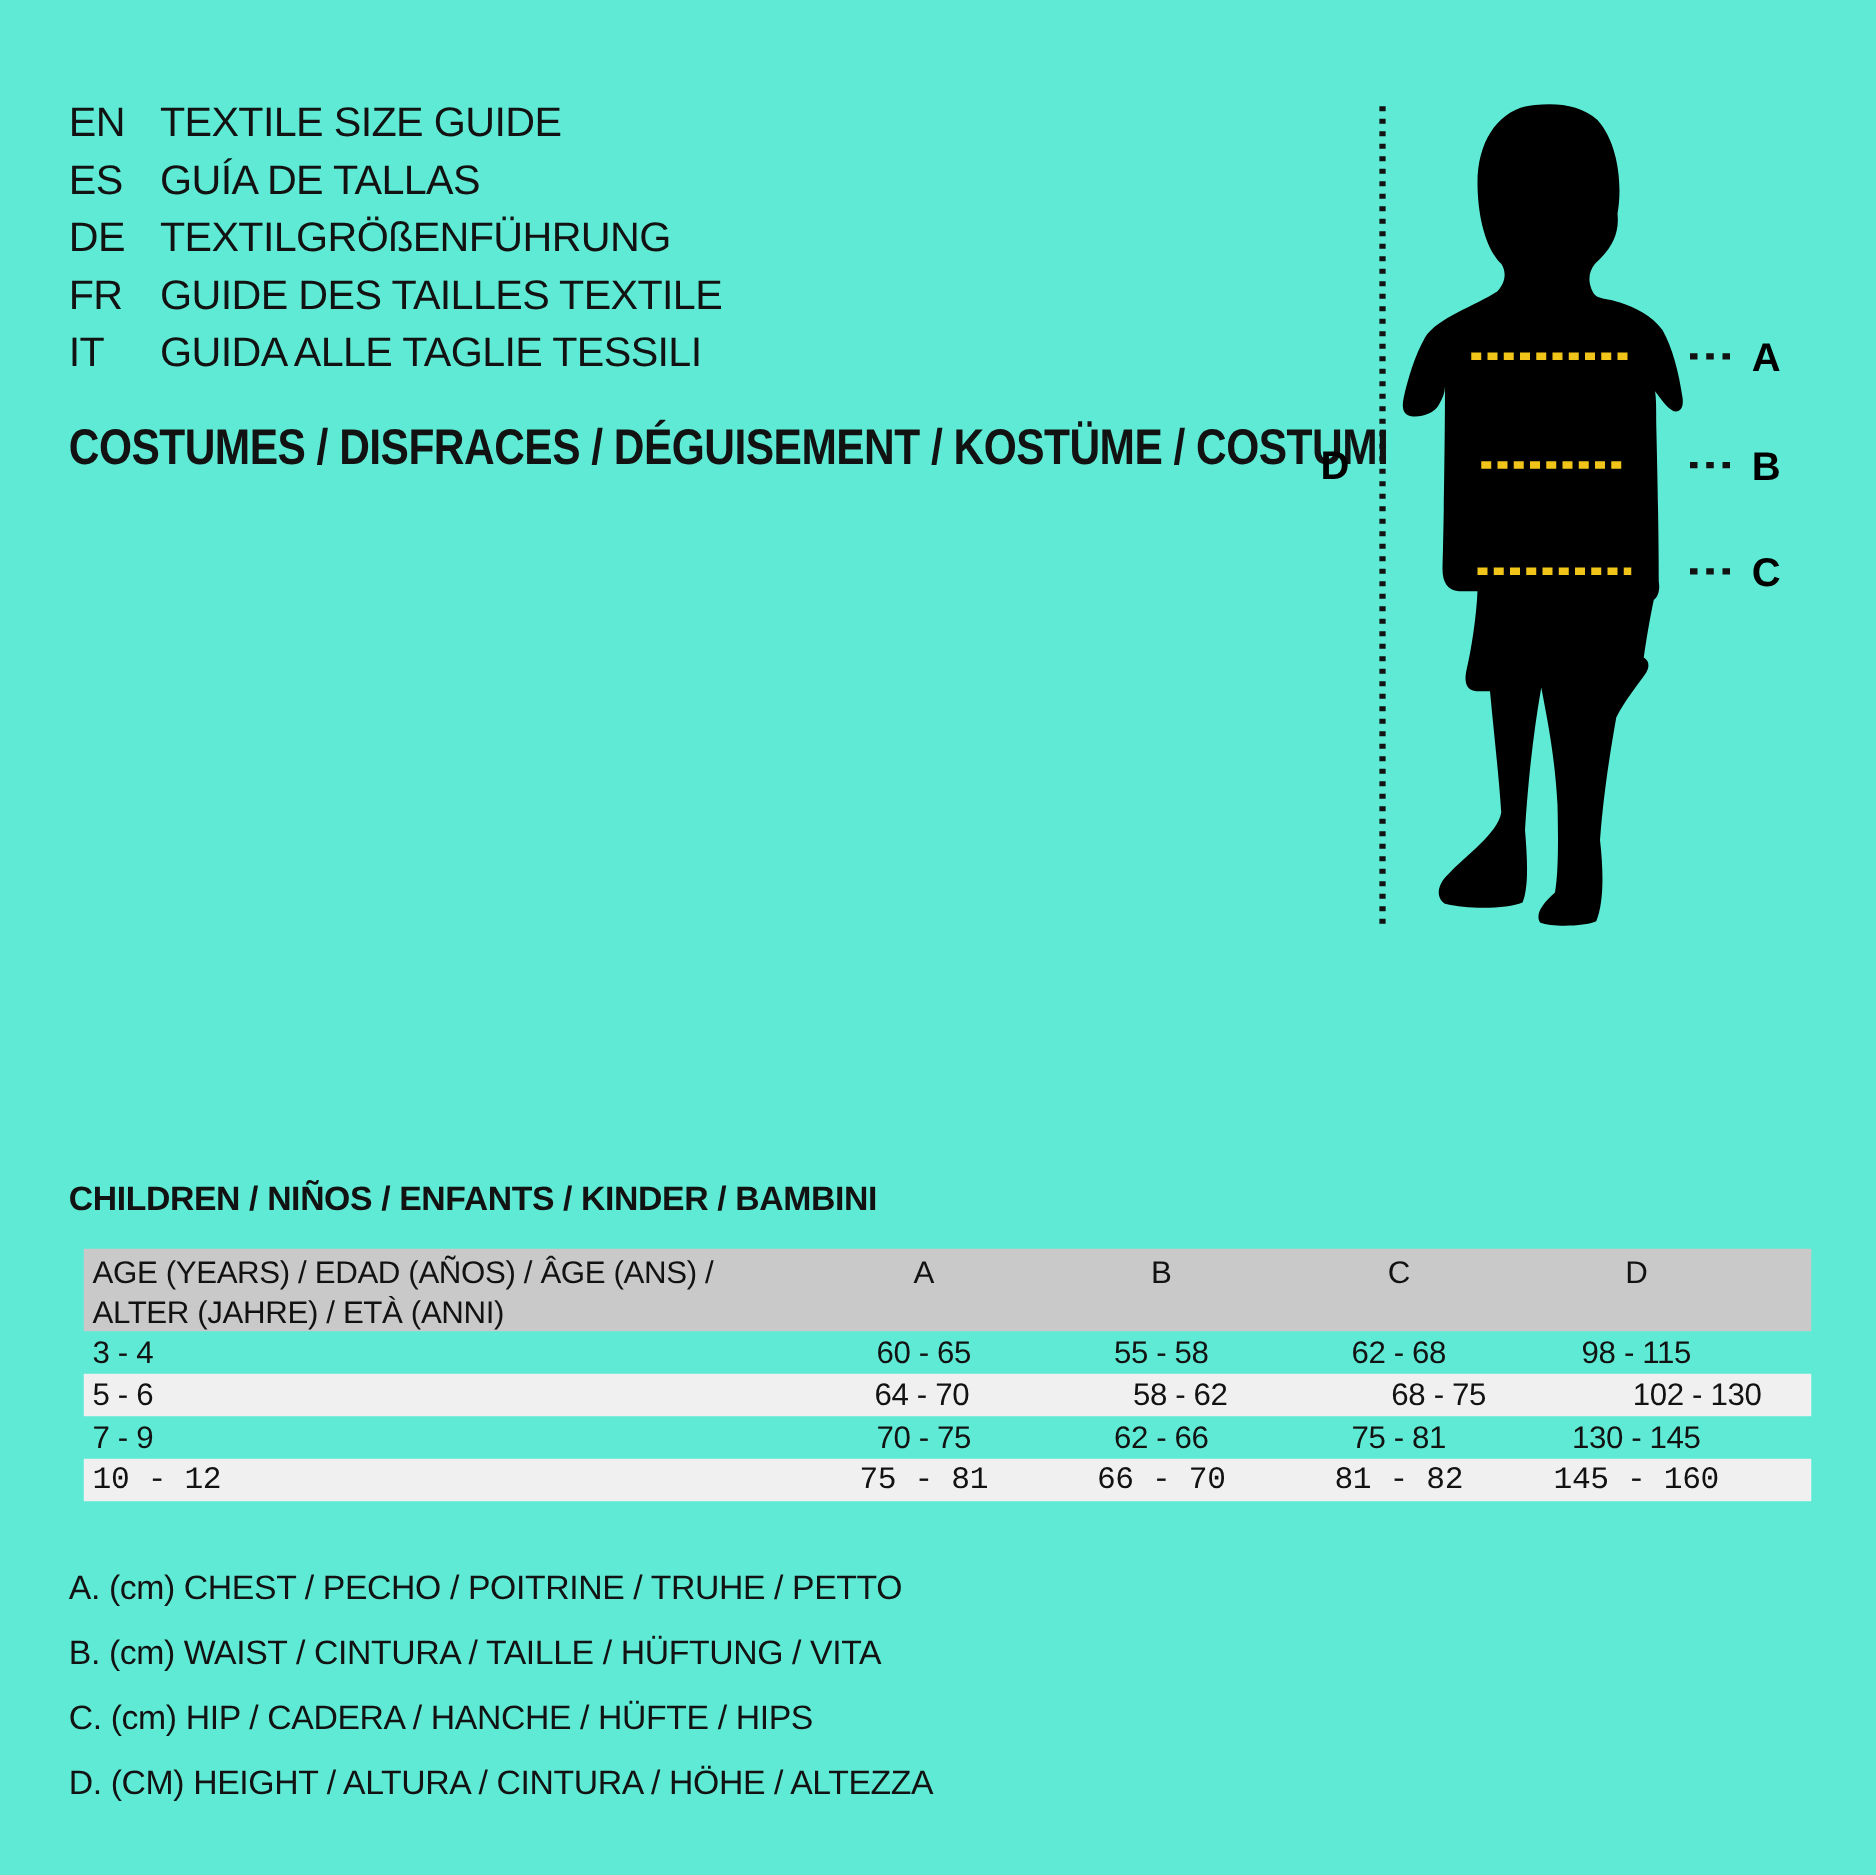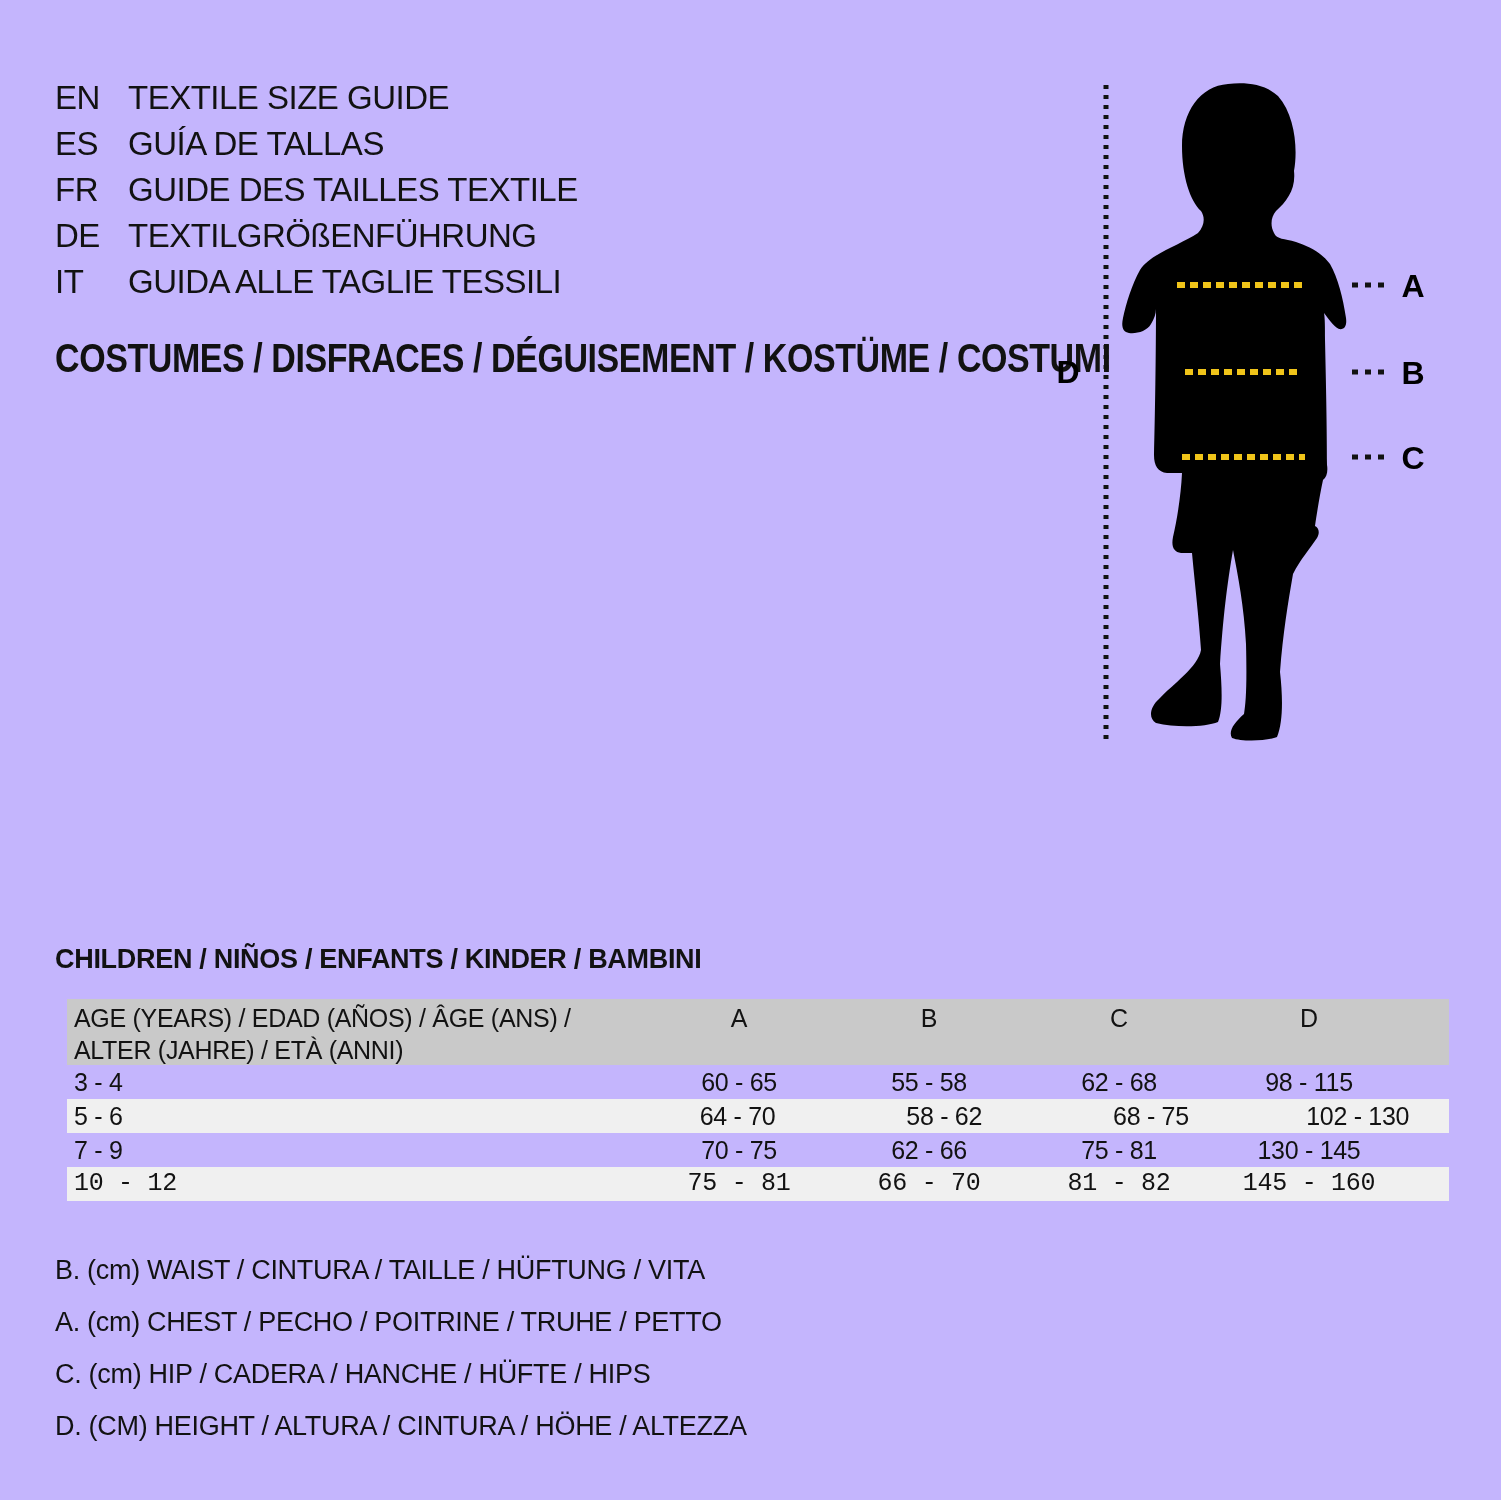--- a/index.html
+++ b/index.html
@@ -6,21 +6,21 @@
   html, body { background: #ffffff; }
   body {
     font-family: "Liberation Sans", "DejaVu Sans", sans-serif;
     color: #121212;
     -webkit-font-smoothing: antialiased;
   }
   #page {
     position: relative;
     width: 1501px;
     height: 1500px;
-    background: #c4b5fd;
+    background: #5eead4;
     overflow: hidden;
   }
 
   
   .langs {
     position: absolute;
     left: 55px; top: 75px;
     font-size: 33px;
     font-stretch: condensed;
     letter-spacing: -0.5px;
@@ -101,26 +101,26 @@
   <div class="langs">
     <div class="lang-row">
       <span class="lang-code">EN</span>
       <span class="lang-label">TEXTILE SIZE GUIDE</span>
     </div>
     <div class="lang-row">
       <span class="lang-code">ES</span>
       <span class="lang-label">GUÍA DE TALLAS</span>
     </div>
     <div class="lang-row">
+      <span class="lang-code">DE</span>
+      <span class="lang-label">TEXTILGRÖßENFÜHRUNG</span>
+    </div>
+    <div class="lang-row">
       <span class="lang-code">FR</span>
       <span class="lang-label">GUIDE DES TAILLES TEXTILE</span>
-    </div>
-    <div class="lang-row">
-      <span class="lang-code">DE</span>
-      <span class="lang-label">TEXTILGRÖßENFÜHRUNG</span>
     </div>
     <div class="lang-row">
       <span class="lang-code">IT</span>
       <span class="lang-label">GUIDA ALLE TAGLIE TESSILI</span>
     </div>
   </div>
 
   <h1 class="costumes-title">COSTUMES / DISFRACES / DÉGUISEMENT / KOSTÜME / COSTUMI</h1>
 
   <svg class="figure-svg" viewBox="0 0 460 720" xmlns="http://www.w3.org/2000/svg">
@@ -223,19 +223,19 @@
     <div class="trow" style="background:#f0f0f0;font-family:Liberation Mono, monospace;">
       <div class="age-col">10 - 12</div>
       <div class="num-col">75 - 81</div>
       <div class="num-col">66 - 70</div>
       <div class="num-col">81 - 82</div>
       <div class="num-col">145 - 160</div>
     </div>
   </div>
 
   <div class="legend">
+    <div class="legend-item">A. (cm) CHEST / PECHO / POITRINE / TRUHE / PETTO</div>
     <div class="legend-item">B. (cm) WAIST / CINTURA / TAILLE / HÜFTUNG / VITA</div>
-    <div class="legend-item">A. (cm) CHEST / PECHO / POITRINE / TRUHE / PETTO</div>
     <div class="legend-item">C. (cm) HIP / CADERA / HANCHE / HÜFTE / HIPS</div>
     <div class="legend-item">D. (CM) HEIGHT / ALTURA / CINTURA / HÖHE / ALTEZZA</div>
   </div>
 
 </div>
 
 </body></html>

